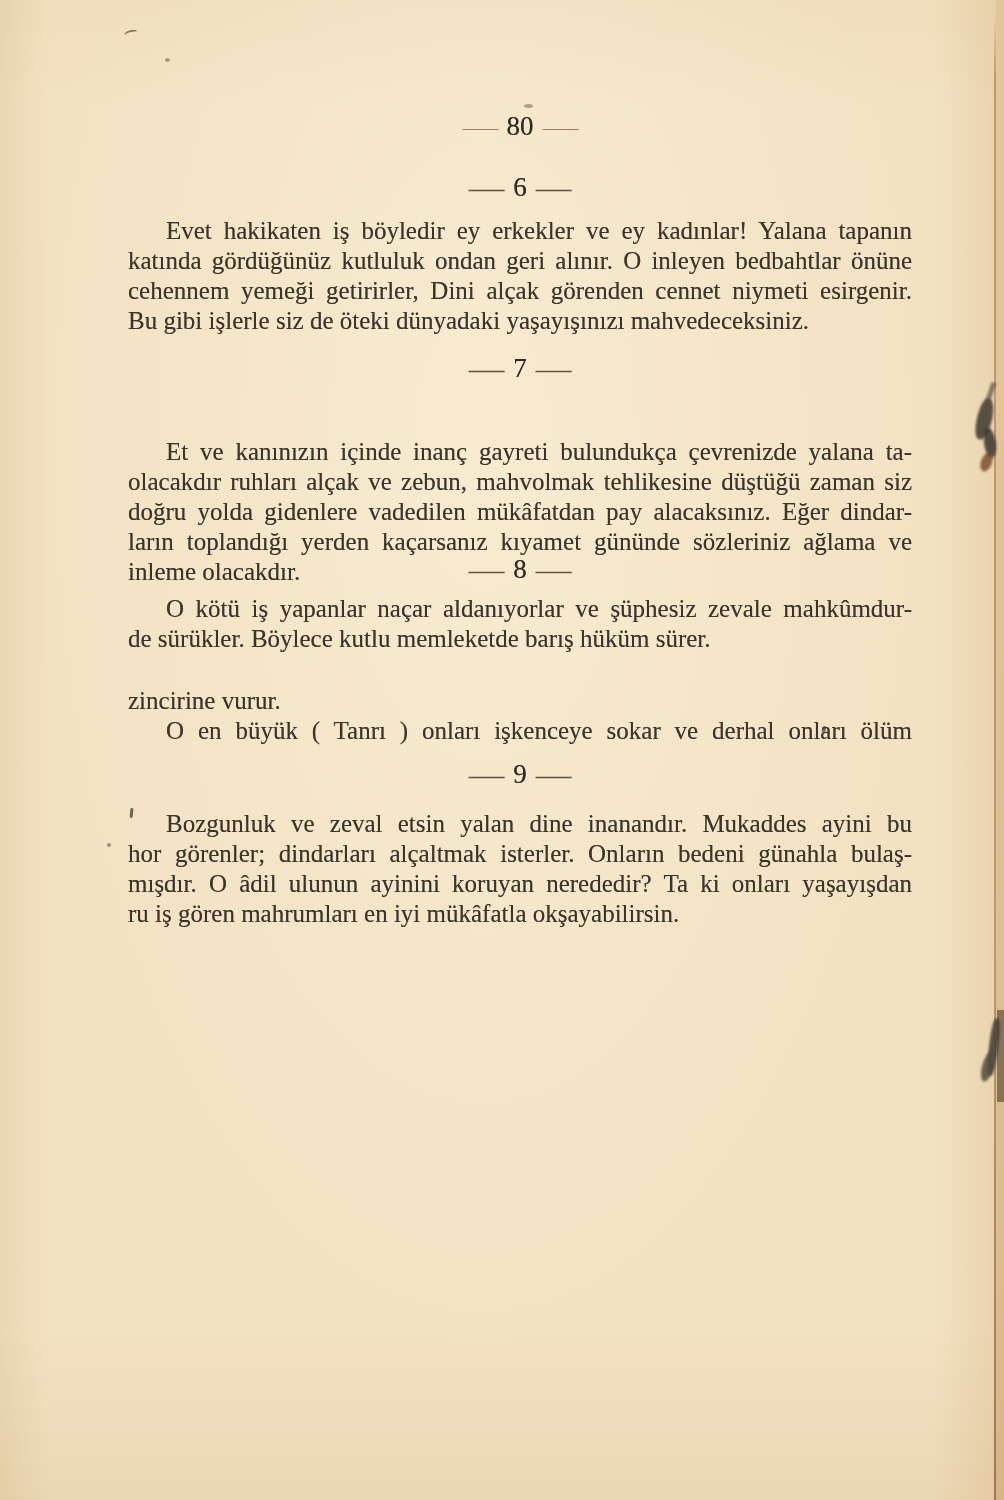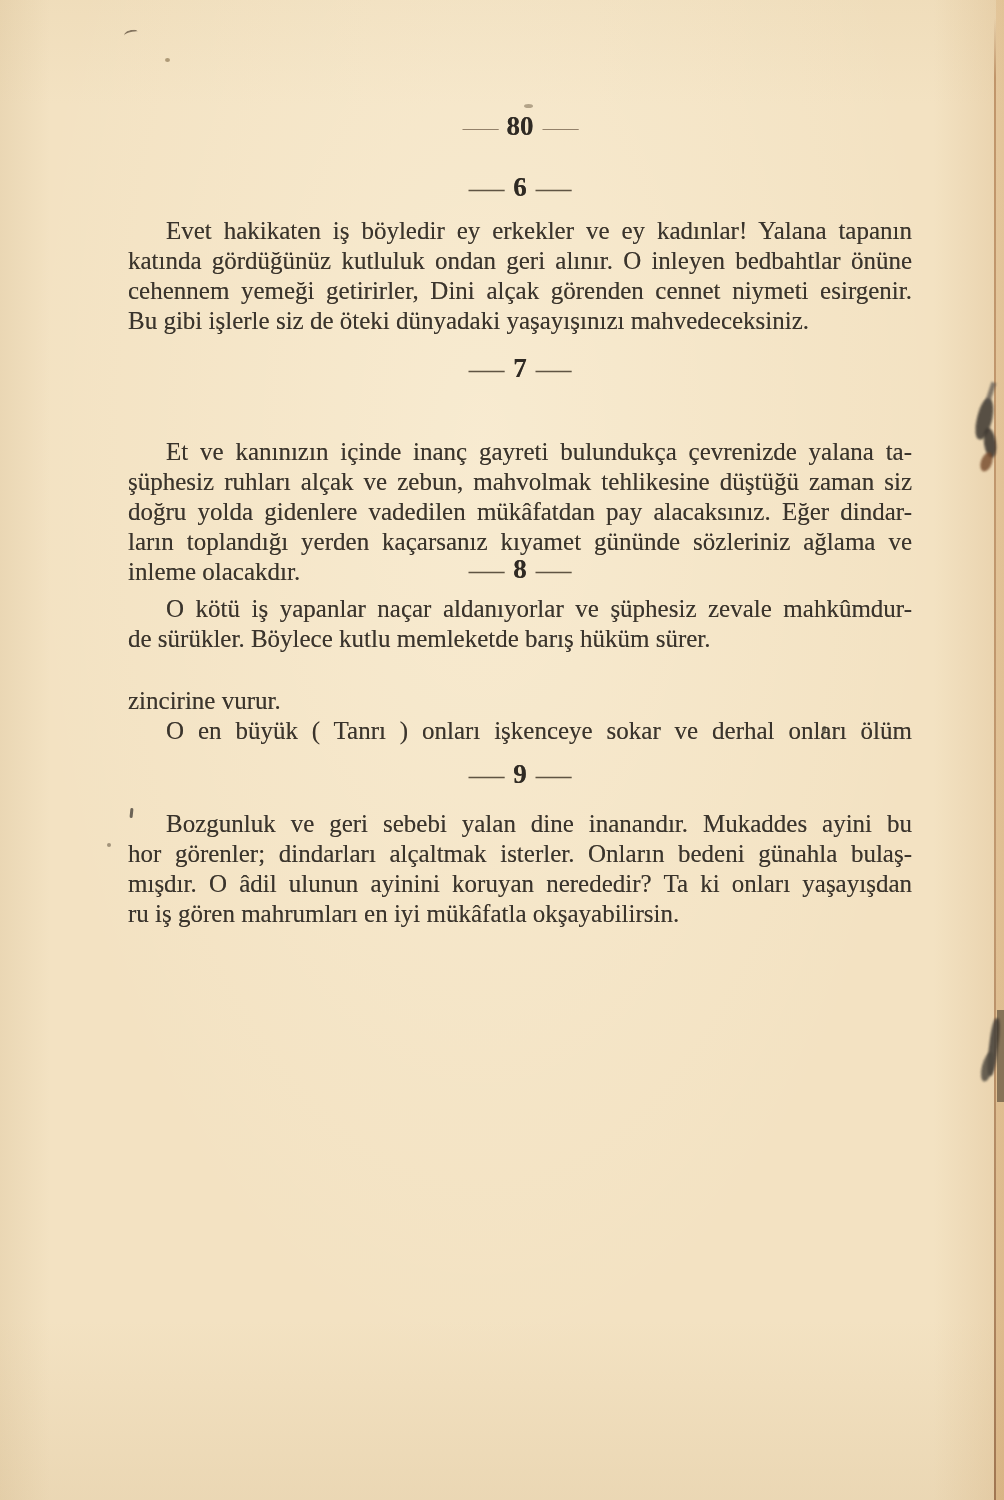--- a/index.html
+++ b/index.html
@@ -16,21 +16,21 @@
       #f3e2c2;
     color:#3a342c;
   }
   .block{position:absolute;left:128px;width:784px;}
   .bodytext{font-size:25px;line-height:30px;color:#3a342c;
     text-shadow:0 0 0.5px rgba(58,52,44,0.55);}
   .line{text-align:justify;text-align-last:justify;white-space:normal;}
   .line.first{text-indent:38px;}
   .line.last{text-align:left;text-align-last:left;}
   .heading{line-height:32px;text-align:center;color:#2f2a24;}
-  .heading .num{font-size:27px;font-weight:bold;margin:0 16px;
+  .heading .num{font-size:27px;font-weight:normal;margin:0 16px;
     text-shadow:0 0 0.6px rgba(47,42,36,0.7);}
   .heading .dash{font-size:21px;font-weight:bold;color:#5f5443;
     display:inline-block;transform:scaleX(1.7);letter-spacing:0;}
   .pageno .dash{color:#93816a;font-weight:normal;}
   .endmark{font-size:24px;letter-spacing:9px;text-indent:9px;text-align:center;
     color:#3a342c;text-shadow:0 0 0.5px rgba(58,52,44,0.5);}
   
   .edge-line{position:absolute;left:994px;top:18px;width:2px;height:1482px;
     background:linear-gradient(to bottom, rgba(158,98,50,0) 0%, rgba(158,98,50,0.55) 4%,
       rgba(150,92,46,0.5) 60%, rgba(124,72,36,0.65) 100%);}
@@ -97,21 +97,21 @@
     <div class="line">katında gördüğünüz kutluluk ondan geri alınır. O inleyen bedbahtlar önüne</div>
     <div class="line">cehennem yemeği getirirler, Dini alçak görenden cennet niymeti esirgenir.</div>
     <div class="line last">Bu gibi işlerle siz de öteki dünyadaki yaşayışınızı mahvedeceksiniz.</div>
   </div>
 
   <div class="block heading" style="top:352px;">
     <span class="dash">—</span><span class="num">7</span><span class="dash">—</span>
   </div>
   <div class="block bodytext" style="top:397px;margin-top:40px;">
     <div class="line first">Et ve kanınızın içinde inanç gayreti bulundukça çevrenizde yalana ta-</div>
-    <div class="line">şüphesiz ruhları alçak ve zebun, mahvolmak tehlikesine düştüğü zaman siz</div>
+    <div class="line">olacakdır ruhları alçak ve zebun, mahvolmak tehlikesine düştüğü zaman siz</div>
     <div class="line">doğru yolda gidenlere vadedilen mükâfatdan pay alacaksınız. Eğer dindar-</div>
     <div class="line">ların toplandığı yerden kaçarsanız kıyamet gününde sözleriniz ağlama ve</div>
     <div class="line last">inleme olacakdır.</div>
   </div>
 
   <div class="block heading" style="top:553px;">
     <span class="dash">—</span><span class="num">8</span><span class="dash">—</span>
   </div>
   <div class="block bodytext" style="top:594px;">
     <div class="line first">O kötü iş yapanlar naçar aldanıyorlar ve şüphesiz zevale mahkûmdur-</div>
@@ -119,20 +119,20 @@
   </div>
   <div class="block bodytext" style="top:686px;">
     <div class="line last">zincirine vurur.</div>
     <div class="line first">O en büyük ( Tanrı ) onları işkenceye sokar ve derhal onları ölüm</div>
   </div>
 
   <div class="block heading" style="top:758px;">
     <span class="dash">—</span><span class="num">9</span><span class="dash">—</span>
   </div>
   <div class="block bodytext" style="top:809px;">
-    <div class="line first">Bozgunluk ve geri sebebi yalan dine inanandır. Mukaddes ayini bu</div>
+    <div class="line first">Bozgunluk ve zeval etsin yalan dine inanandır. Mukaddes ayini bu</div>
     <div class="line">hor görenler; dindarları alçaltmak isterler. Onların bedeni günahla bulaş-</div>
     <div class="line">mışdır. O âdil ulunun ayinini koruyan nerededir? Ta ki onları yaşayışdan</div>
     <div class="line last">ru iş gören mahrumları en iyi mükâfatla okşayabilirsin.</div>
   </div>
 
 
 </div>
 
 </body></html>

